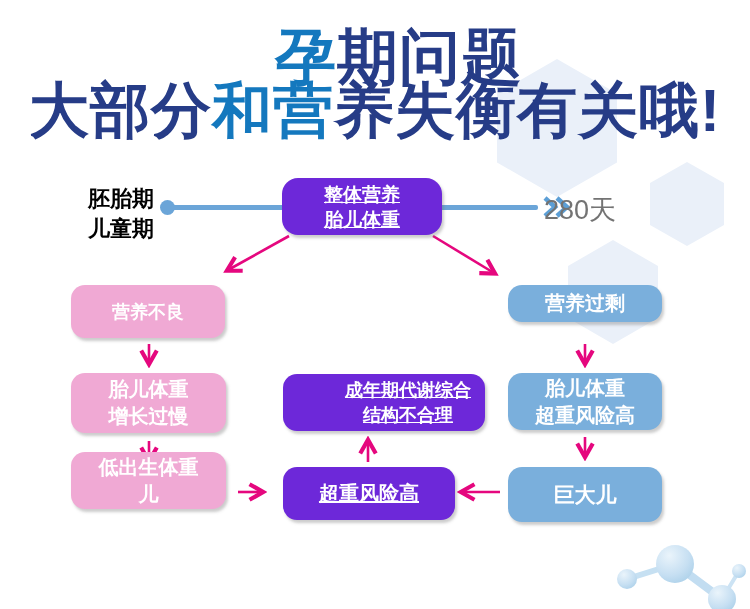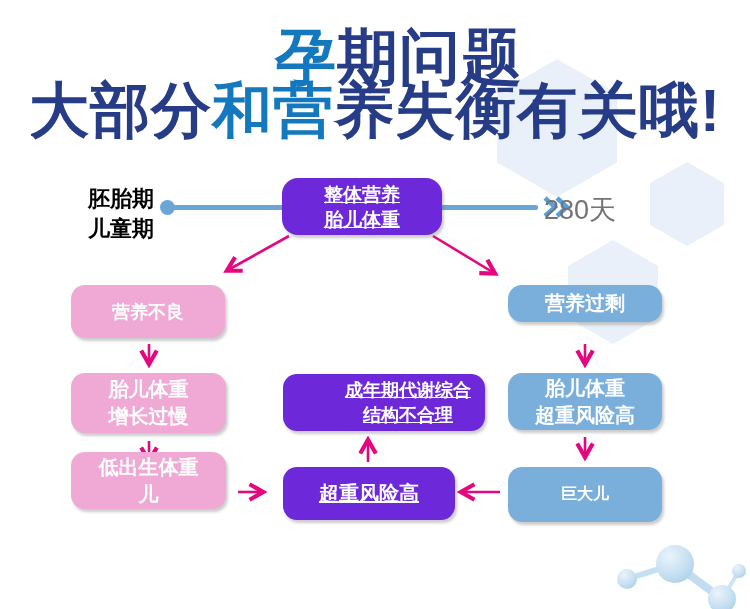--- a/index.html
+++ b/index.html
@@ -49,21 +49,21 @@
   .pink{background:#F0A9D4;}
   .blue{background:#7AAFDC;}
   .box-root{left:282px;top:178px;width:160px;height:57px;border-radius:16px;font-size:19px;line-height:25px;}
   .box-a{left:71px;top:285px;width:154px;height:53px;font-size:18px;}
   .box-b{left:71px;top:373px;width:155px;height:60px;font-size:20px;line-height:27px;}
   .box-c{left:71px;top:452px;width:155px;height:57px;font-size:20px;line-height:27px;}
   .box-d{left:283px;top:374px;width:154px;height:57px;font-size:18px;line-height:25px;padding-left:48px;}
   .box-e{left:283px;top:467px;width:172px;height:53px;font-size:20px;}
   .box-f{left:508px;top:285px;width:154px;height:37px;font-size:20px;}
   .box-g{left:508px;top:373px;width:154px;height:57px;font-size:20px;line-height:27px;}
-  .box-h{left:508px;top:467px;width:154px;height:55px;font-size:16px;}
+  .box-h{left:508px;top:467px;width:154px;height:55px;font-size:21px;}
 
   .arrow-layer{position:absolute;left:0;top:0;z-index:1;pointer-events:none;}
   .molecule{position:absolute;left:575px;top:535px;z-index:0;}
 </style>
 </head>
 <body>
 
 <div class="canvas">
 
   <div class="hex hex1"></div>

